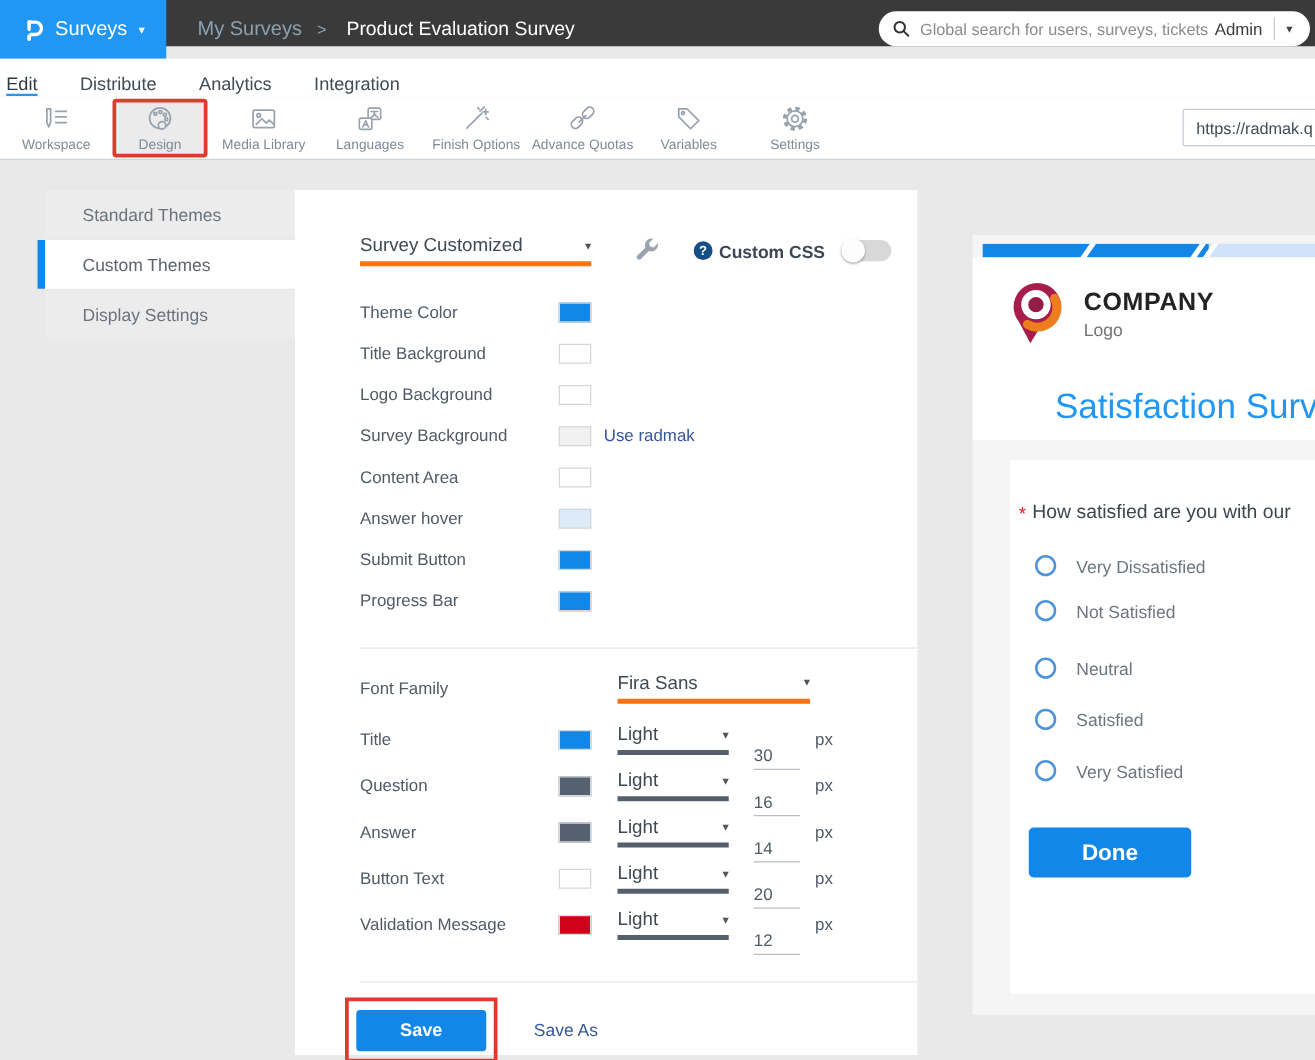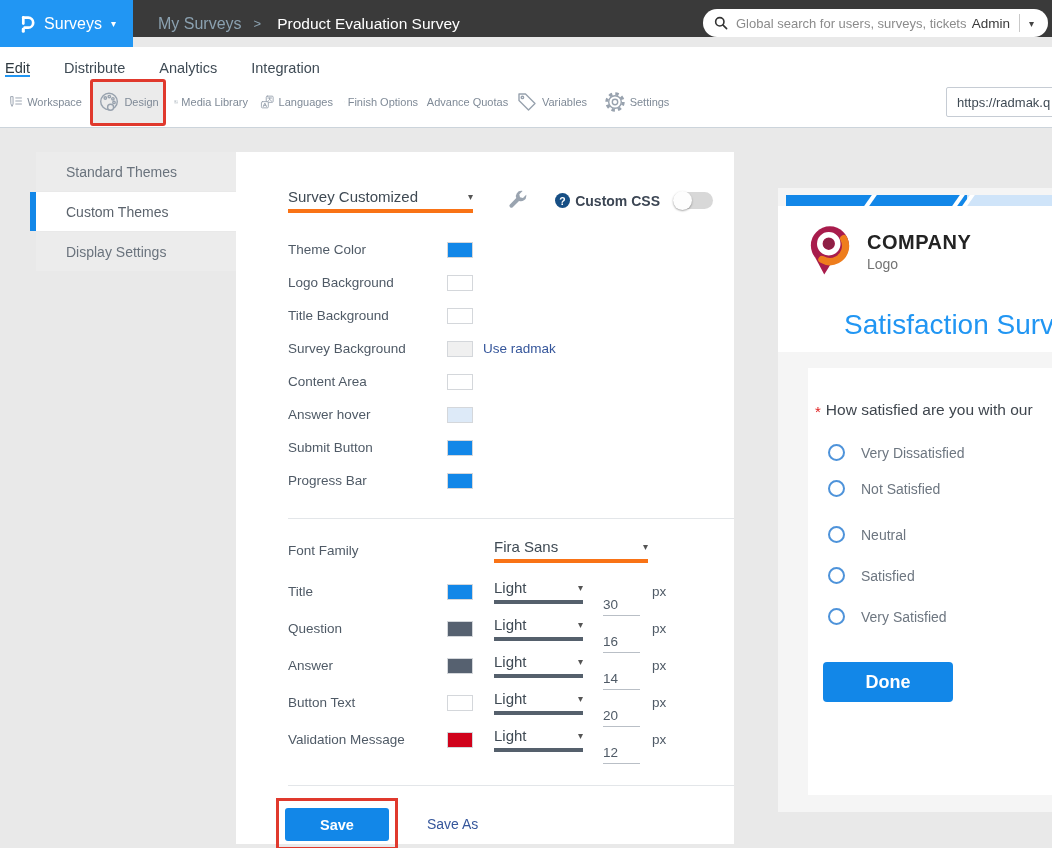--- a/index.html
+++ b/index.html
@@ -27,21 +27,21 @@
   
   .tabnav { position:absolute; left:0; top:47px; width:1052px; height:30px; background:#fff;
             display:flex; align-items:stretch; padding-left:5px; gap:34px; }
   .tab { font-size:14.5px; color:#3f4b55; display:flex; align-items:center; cursor:pointer;
          border-bottom:2px solid transparent; padding-top:14px; }
   .tab.active { color:#2e3940; border-bottom-color:#2196f3; }
 
   
   .toolbar { position:absolute; left:0; top:77px; width:1052px; height:51px; background:#fff;
              border-bottom:1px solid #ccd4db; display:flex; align-items:center; padding-left:5px; }
-  .tool-btn { width:80px; margin-right:5px; height:47px; display:flex; flex-direction:row;
+  .tool-btn { width:80px; margin-right:5px; height:47px; display:flex; flex-direction:column;
               align-items:center; justify-content:center; gap:3px; cursor:pointer; border:3px solid transparent; border-radius:3px; }
   .tool-btn .lbl { font-size:11px; color:#7f8a97; white-space:nowrap; }
   .tool-btn.active { background:#ebebeb; border-color:#e0392d; width:76px; }
   .tool-btn svg { display:block; }
   .url-box { position:absolute; left:946px; top:10px; width:130px; height:30px; border:1px solid #c6ccd4;
              border-radius:2px; background:#fff; font-size:13px; color:#3f4a54; padding:0 10px;
              font-family:"Liberation Sans", sans-serif; }
 
   
   .sidebar { position:absolute; left:30px; top:152px; width:206px; }
@@ -250,25 +250,25 @@
             </div>
         </div>
       </div>
 
       <div class="color-rows">
         <div class="c-row">
           <span class="row-label">Theme Color</span>
           <div class="swatch" style="background-color: rgb(18, 135, 232);"></div>
         </div>
         <div class="c-row">
+          <span class="row-label">Title Background</span>
+          <div class="swatch" style="background-color: rgb(255, 255, 255);"></div>
+        </div>
+        <div class="c-row">
           <span class="row-label">Logo Background</span>
-          <div class="swatch" style="background-color: rgb(255, 255, 255);"></div>
-        </div>
-        <div class="c-row">
-          <span class="row-label">Title Background</span>
           <div class="swatch" style="background-color: rgb(255, 255, 255);"></div>
         </div>
         <div class="c-row">
           <span class="row-label">Survey Background</span>
           <div class="swatch" style="background-color: rgb(240, 240, 240);"></div>
           <span class="extra-link">Use radmak</span>
         </div>
         <div class="c-row">
           <span class="row-label">Content Area</span>
           <div class="swatch" style="background-color: rgb(255, 255, 255);"></div>

